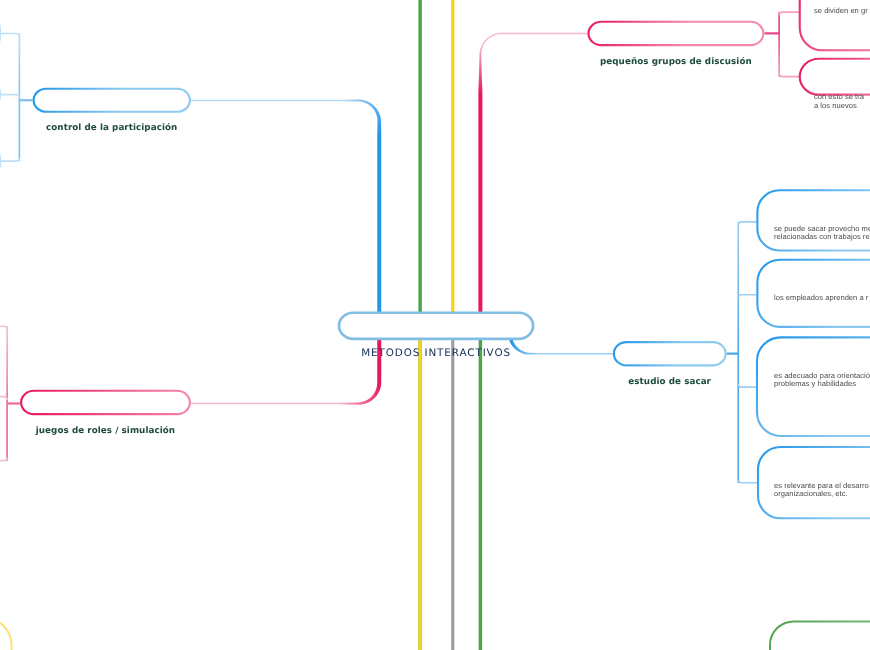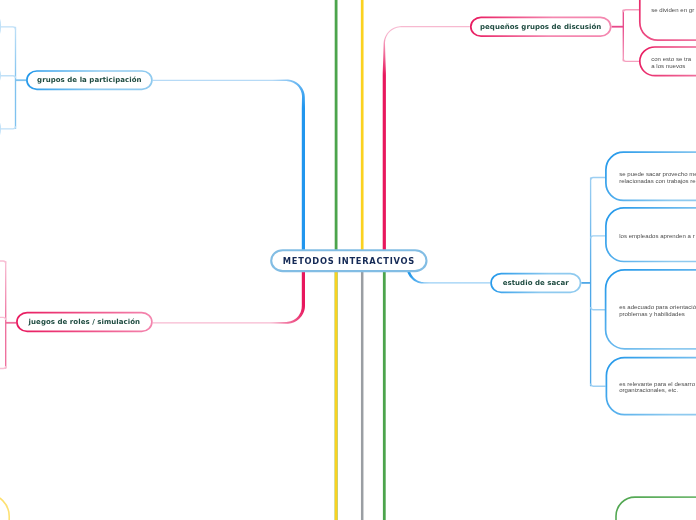--- a/index.html
+++ b/index.html
@@ -1,25 +1,25 @@
 <!DOCTYPE html>
 <html><head>
 <meta charset="utf-8">
 <title>METODOS INTERACTIVOS</title>
 <style>
   html,body{margin:0;padding:0;background:#fff;}
   body{width:696px;height:520px;overflow:hidden;font-family:"DejaVu Sans",sans-serif;}
   #canvas{position:relative;width:696px;height:520px;overflow:hidden;background:#fff;
           filter:opacity(1);}
   svg.lines{position:absolute;left:0;top:0;width:696px;height:520px;}
-  .lbl{position:absolute;box-sizing:border-box;display:flex;align-items:center;
-       justify-content:center;pointer-events:none;}
+  .lbl{position:absolute;box-sizing:border-box;display:flex;
+       justify-content:center;pointer-events:none;margin-top:28px;}
   .lbl .txt{display:block;white-space:pre;text-align:center;}
 
-  .central-label .txt{font-weight:bold;font-size:8.3px;letter-spacing:.72px;color:#152A56;}
+  .central-label .txt{font-weight:normal;font-size:8.3px;letter-spacing:.72px;color:#152A56;}
   .branch-label .txt{font-weight:bold;font-size:7.0px;letter-spacing:.05px;color:#1E4B40;}
   .leaf-label{justify-content:flex-start;}
   .leaf-label .txt{position:relative;top:1.4px;font-family:"Liberation Sans",sans-serif;font-weight:normal;
                    font-size:6.05px;line-height:6.5px;color:#4C4C4C;letter-spacing:.02px;
                    text-align:left;}
   .leaf-label .ln{display:block;white-space:pre;}
 </style>
 </head>
 <body>
 
@@ -186,21 +186,21 @@
 <rect x="-94.2" y="352.3" width="88.4" height="32.4" rx="16.0" ry="16.0" fill="#fff" stroke="url(#ng-off-juegos-3)" stroke-width="1.60"></rect>
 <rect x="-99.2" y="494.2" width="108.4" height="58.4" rx="22.0" ry="22.0" fill="#fff" stroke="url(#ng-off-yellow)" stroke-width="1.60"></rect>
 <rect x="616.0" y="497.1" width="138.4" height="58.4" rx="19.0" ry="19.0" fill="#fff" stroke="url(#ng-off-green)" stroke-width="1.60"></rect>
 </g>
 
 </svg>
 <div class="lbl central-label" style="left:270.2px;top:249.2px;width:157.4px;height:23.0px;">
       <span class="txt">METODOS INTERACTIVOS</span>
     </div>
 <div class="lbl branch-label" style="left:26.0px;top:70.2px;width:126.7px;height:20.1px;">
-      <span class="txt">grupos de la participación</span>
+      <span class="txt">control de la participación</span>
     </div>
 <div class="lbl branch-label" style="left:16.0px;top:311.7px;width:136.7px;height:20.4px;">
       <span class="txt">juegos de roles / simulación</span>
     </div>
 <div class="lbl branch-label" style="left:469.9px;top:16.5px;width:141.6px;height:20.4px;">
       <span class="txt">pequeños grupos de discusión</span>
     </div>
 <div class="lbl branch-label" style="left:490.2px;top:272.8px;width:91.1px;height:20.3px;">
       <span class="txt">estudio de sacar</span>
     </div>

